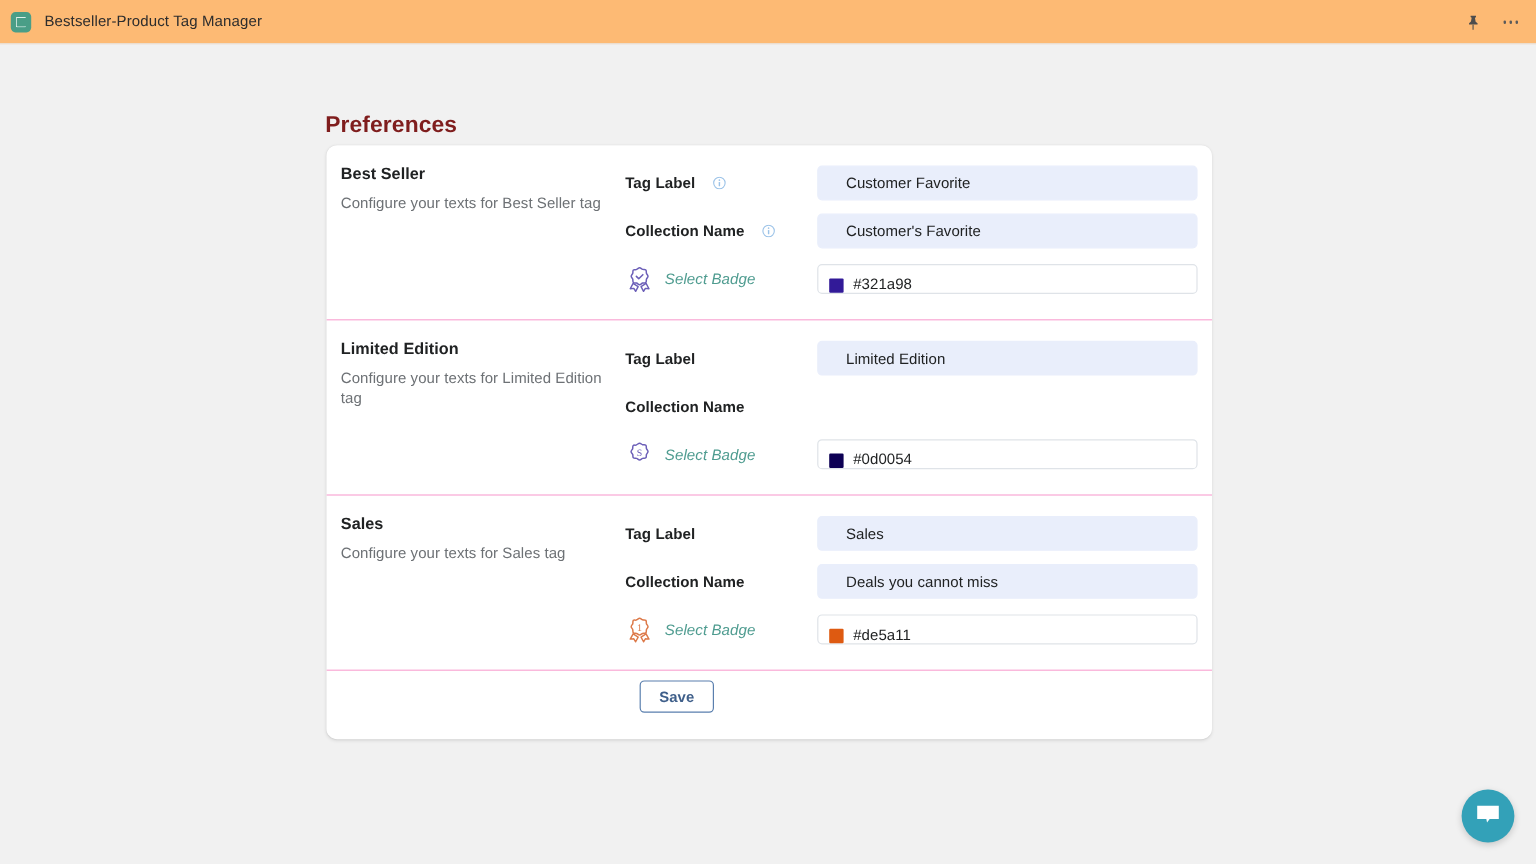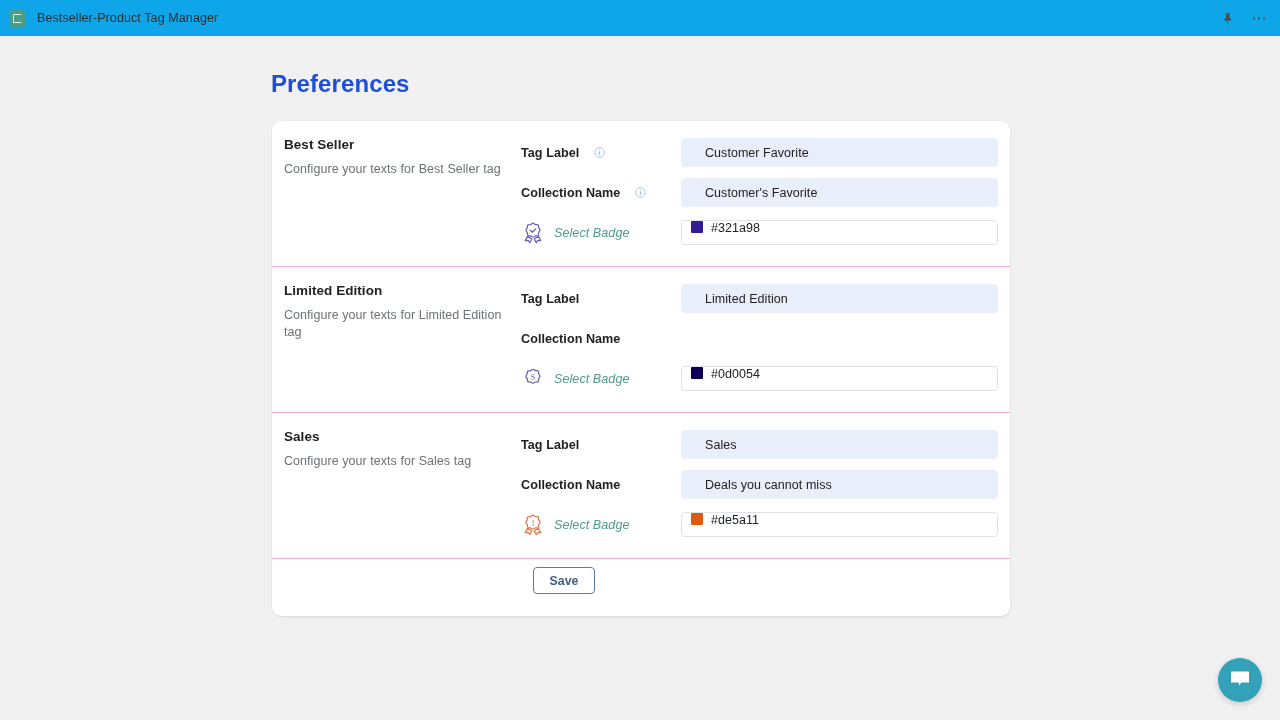--- a/index.html
+++ b/index.html
@@ -13,21 +13,21 @@
   body {
     font-family: "Liberation Sans", sans-serif;
     background: #f1f1f1;
     color: #202223;
     -webkit-font-smoothing: antialiased;
   }
 
   
   .titlebar {
     height: 37px;
-    background: #0ea5e9;
+    background: #fdba74;
     border-bottom: 1px solid #e6e6e6;
     display: flex;
     align-items: center;
     padding: 0 10px 0 9px;
     position: relative;
   }
   .app-icon {
     width: 17px;
     height: 17px;
     border-radius: 4px;
@@ -78,24 +78,24 @@
   .page {
     height: 683px;
     background: #f1f1f1;
     padding: 0;
     position: relative;
   }
 
   .page-title {
     position: absolute;
     left: 271px;
-    top: 33px;
-    font-size: 24px;
+    top: 57px;
+    font-size: 19px;
     font-weight: bold;
-    color: #1d4ed8;
+    color: #7f1d1d;
     letter-spacing: 0.1px;
   }
 
   .card {
     position: absolute;
     left: 272px;
     top: 84px;
     width: 738px;
     background: #ffffff;
     border-radius: 9px;
@@ -177,21 +177,21 @@
     letter-spacing: 0.05px;
   }
 
   .color-input-wrap {
     width: 100%;
     height: 25px;
     background: #ffffff;
     border: 1px solid #dfe3e8;
     border-radius: 4px;
     display: flex;
-    align-items: flex-start;
+    align-items: flex-end;
     padding: 0 9px;
     gap: 8px;
   }
   .swatch {
     width: 12px;
     height: 12px;
     flex: 0 0 12px;
     border-radius: 1px;
   }
   .color-text {

